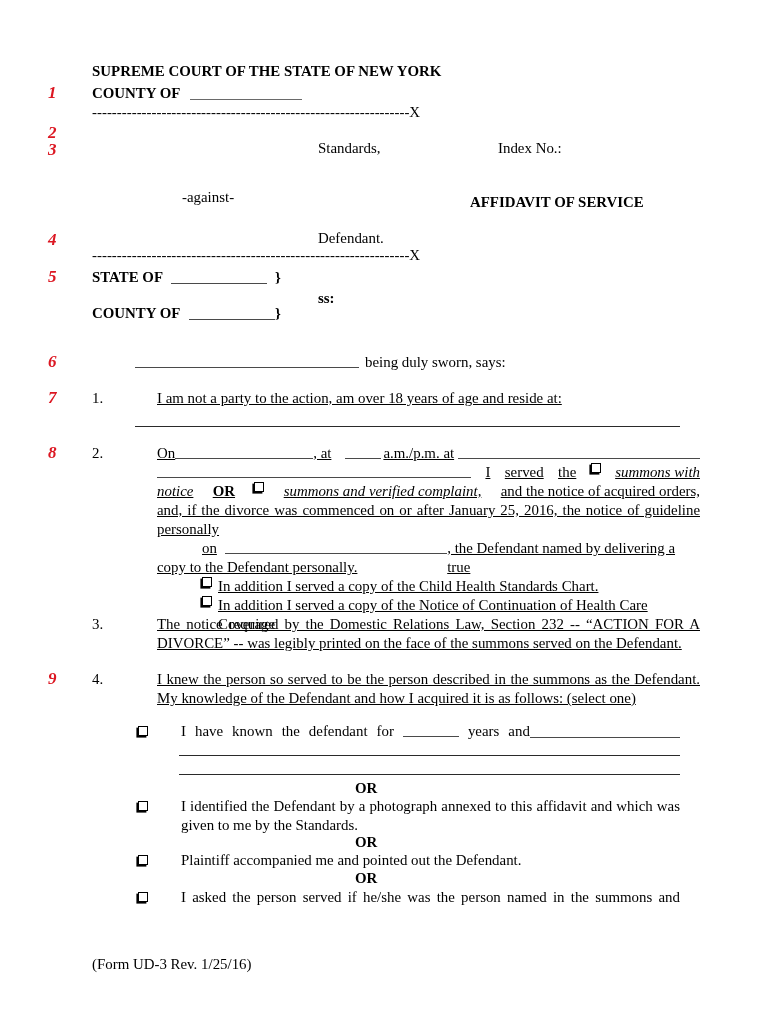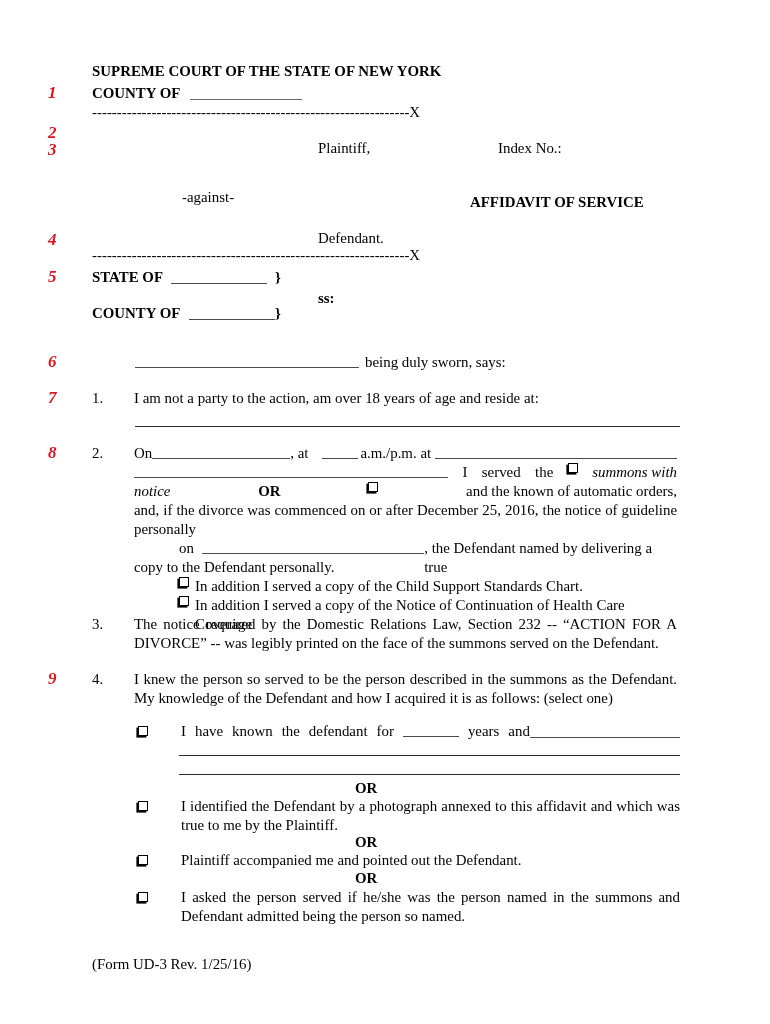--- a/index.html
+++ b/index.html
@@ -29,21 +29,21 @@
     border-bottom:1px solid #4a4a4a; background:transparent;
   }
   .blankline { border-bottom:1px solid #2a2a2a; height:13px; }
   .cb {
     display:inline-block; width:10px; height:10px; flex:none;
     border:1.4px solid #000; background:#fff;
     box-shadow:-1.6px 1.6px 0 0 #000;
     margin-right:6px;
   }
   .num { position:absolute; left:0; top:0; }
-  .itembody { margin-left:42px; }
+  .itembody { margin-left:65px;text-decoration:underline; }
   .optrow { display:flex; align-items:baseline; padding-left:46px; }
   .opttext { margin-left:33px; flex:1; }
   .orlabel { position:absolute; left:355px; font-weight:bold; }
 </style>
 </head>
 <body>
 
 <div id="page">
 
   <span class="marker" style="top:84px">1</span>
@@ -58,21 +58,21 @@
 
   <div class="abs b" style="left:92px; top:62px">SUPREME COURT OF THE STATE OF NEW YORK</div>
 
   <div class="abs ln" style="left:92px; top:84px">
     <span class="b">COUNTY OF</span>
     <span class="blank" style="width:112px; margin-left:6px; border-bottom:1.5px solid #6a6a6a"></span>
   </div>
 
   <div class="abs" style="left:92px; top:103px">----------------------------------------------------------------X</div>
 
-  <div class="abs" style="left:318px; top:139px">Plaintiff,</div>
+  <div class="abs" style="left:318px; top:139px">Standards,</div>
   <div class="abs" style="left:498px; top:139px">Index No.:</div>
 
   <div class="abs" style="left:182px; top:188px">-against-</div>
   <div class="abs b" style="left:470px; top:193px">AFFIDAVIT OF SERVICE</div>
 
   <div class="abs" style="left:318px; top:229px">Defendant.</div>
   <div class="abs" style="left:92px; top:246px">----------------------------------------------------------------X</div>
 
   <div class="abs b ln" style="left:92px; top:268px; width:220px">
     <span>STATE OF</span>
@@ -113,33 +113,34 @@
         <span>I</span>
         <span>served</span>
         <span>the</span>
         <span class="cb" style="margin-right:0"></span>
         <span class="i">summons with</span>
       </div>
       <div class="flexline sb ln">
         <span class="i">notice</span>
         <span class="b">OR</span>
         <span class="cb" style="margin-right:0"></span>
-        <span>and the known of automatic orders,</span>
-      </div>
-      <div class="jline ln">and, if the divorce was commenced on or after December 25, 2016,  the notice of guideline</div>
+        <span class="i">summons and verified complaint,</span>
+        <span>and the notice of acquired orders,</span>
+      </div>
+      <div class="jline ln">and, if the divorce was commenced on or after January 25, 2016,  the notice of guideline</div>
       <div class="ln">personally</div>
       <div class="flexline ln" style="padding-left:45px">
         <span>on</span>
         <span class="blank" style="width:224px; margin-left:8px"></span>
         <span>, the Defendant named by delivering a true</span>
       </div>
       <div class="ln">copy to the Defendant personally.</div>
       <div class="flexline ln" style="padding-left:45px">
         <span class="cb"></span>
-        <span>In addition I served a copy of the Child Support Standards Chart.</span>
+        <span>In addition I served a copy of the Child Health Standards Chart.</span>
       </div>
       <div class="flexline ln" style="padding-left:45px">
         <span class="cb"></span>
         <span>In addition I served a copy of the Notice of Continuation of Health Care Coverage</span>
       </div>
     </div>
   </div>
 
   <div class="abs" style="left:92px; top:615px; width:588px">
     <span class="num">3.</span>
@@ -176,36 +177,35 @@
   </div>
   <div class="abs blankline" style="left:179px; top:743px; width:501px"></div>
   <div class="abs blankline" style="left:179px; top:762px; width:501px"></div>
 
   <div class="abs orlabel" style="top:779px">OR</div>
 
   <div class="abs optrow" style="left:92px; top:797px; width:588px">
     <span class="cb" style="margin-right:0"></span>
     <div class="opttext">
       <div class="jline ln">I identified the Defendant by a photograph annexed to this affidavit and which was</div>
-      <div class="ln">true to me by the Plaintiff.</div>
+      <div class="ln">given to me by the Standards.</div>
     </div>
   </div>
 
   <div class="abs orlabel" style="top:833px">OR</div>
 
   <div class="abs optrow" style="left:92px; top:851px; width:588px">
     <span class="cb" style="margin-right:0"></span>
     <div class="opttext ln">Plaintiff accompanied me and pointed out the Defendant.</div>
   </div>
 
   <div class="abs orlabel" style="top:869px">OR</div>
 
   <div class="abs optrow" style="left:92px; top:888px; width:588px">
     <span class="cb" style="margin-right:0"></span>
     <div class="opttext">
       <div class="jline ln">I asked the person served if he/she was the person named in the summons and</div>
-      <div class="ln">Defendant admitted being the person so named.</div>
     </div>
   </div>
 
   <div class="abs" style="left:92px; top:955px">(Form UD-3 Rev. 1/25/16)</div>
 
 </div>
 
 </body></html>

